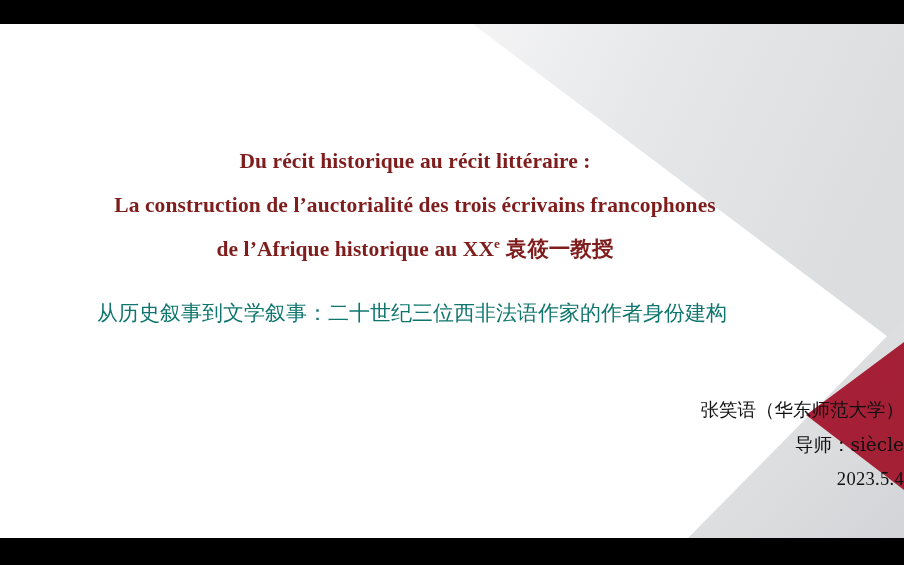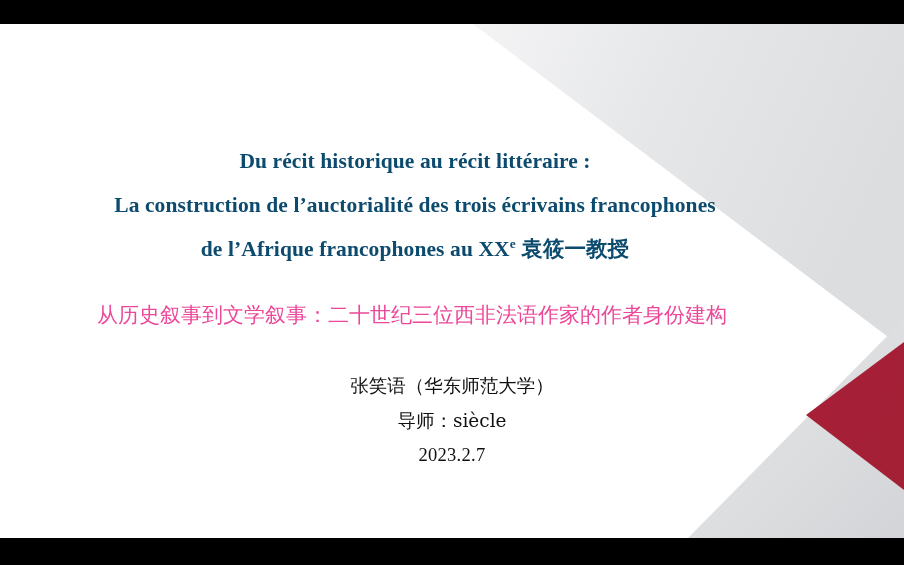--- a/index.html
+++ b/index.html
@@ -61,51 +61,51 @@
     z-index: 5;
   }
 
   .title-block {
     position: absolute;
     left: 0; top: 115px;
     width: 830px;
     text-align: center;
   }
   .title-line {
-    color: #0c4a6e;
+    color: #7f1d1d;
     font-weight: bold;
     font-size: 21.5px;
     line-height: 44px;
     letter-spacing: 0.1px;
     white-space: nowrap;
   }
   .title-line.l2 { font-size: 21.5px; }
   .title-line sup {
     font-size: 0.62em;
     vertical-align: super;
     line-height: 0;
   }
 
   .subtitle-cn {
     position: absolute;
     left: 0; top: 275px;
     width: 824px;
     text-align: center;
-    color: #ec4899;
+    color: #0f766e;
     font-size: 21px;
     line-height: 32px;
-    font-family: Liberation Sans, sans-serif;
+    font-family: Liberation Mono, monospace;
     white-space: nowrap;
   }
 
   .author-block {
     position: absolute;
-    left: 0; top: 344px;
+    left: 0; top: 368px;
     width: 904px;
-    text-align: center;
+    text-align: right;
   }
   .author-line {
     color: #101010;
     font-size: 18.5px;
     line-height: 35px;
     font-family: "DejaVu Serif", "Liberation Serif", serif;
   }
   .author-line.date {
     font-family: "Liberation Serif", "DejaVu Serif", serif;
     font-size: 18.5px;
@@ -146,28 +146,28 @@
 
         <polygon points="806,391 904,318 904,466" fill="url(#redTri)"></polygon>
       </svg>
     </div>
 
     <div class="content">
 
       <div class="title-block">
         <div class="title-line">Du récit historique au récit littéraire :</div>
         <div class="title-line l2">La construction de l’auctorialité des trois écrivains francophones</div>
-        <div class="title-line"><span>de l’Afrique francophones au XX</span><sup>e</sup><span> 袁筱一教授</span></div>
+        <div class="title-line"><span>de l’Afrique historique au XX</span><sup>e</sup><span> 袁筱一教授</span></div>
       </div>
 
       <div class="subtitle-cn">从历史叙事到文学叙事：二十世纪三位西非法语作家的作者身份建构</div>
 
       <div class="author-block">
         <div class="author-line">张笑语（华东师范大学）</div>
         <div class="author-line">导师：siècle</div>
-        <div class="author-line date">2023.2.7</div>
+        <div class="author-line date">2023.5.4</div>
       </div>
 
     </div>
   </div>
 
   <div class="bar-bottom"></div>
 </div>
 
 </body></html>

